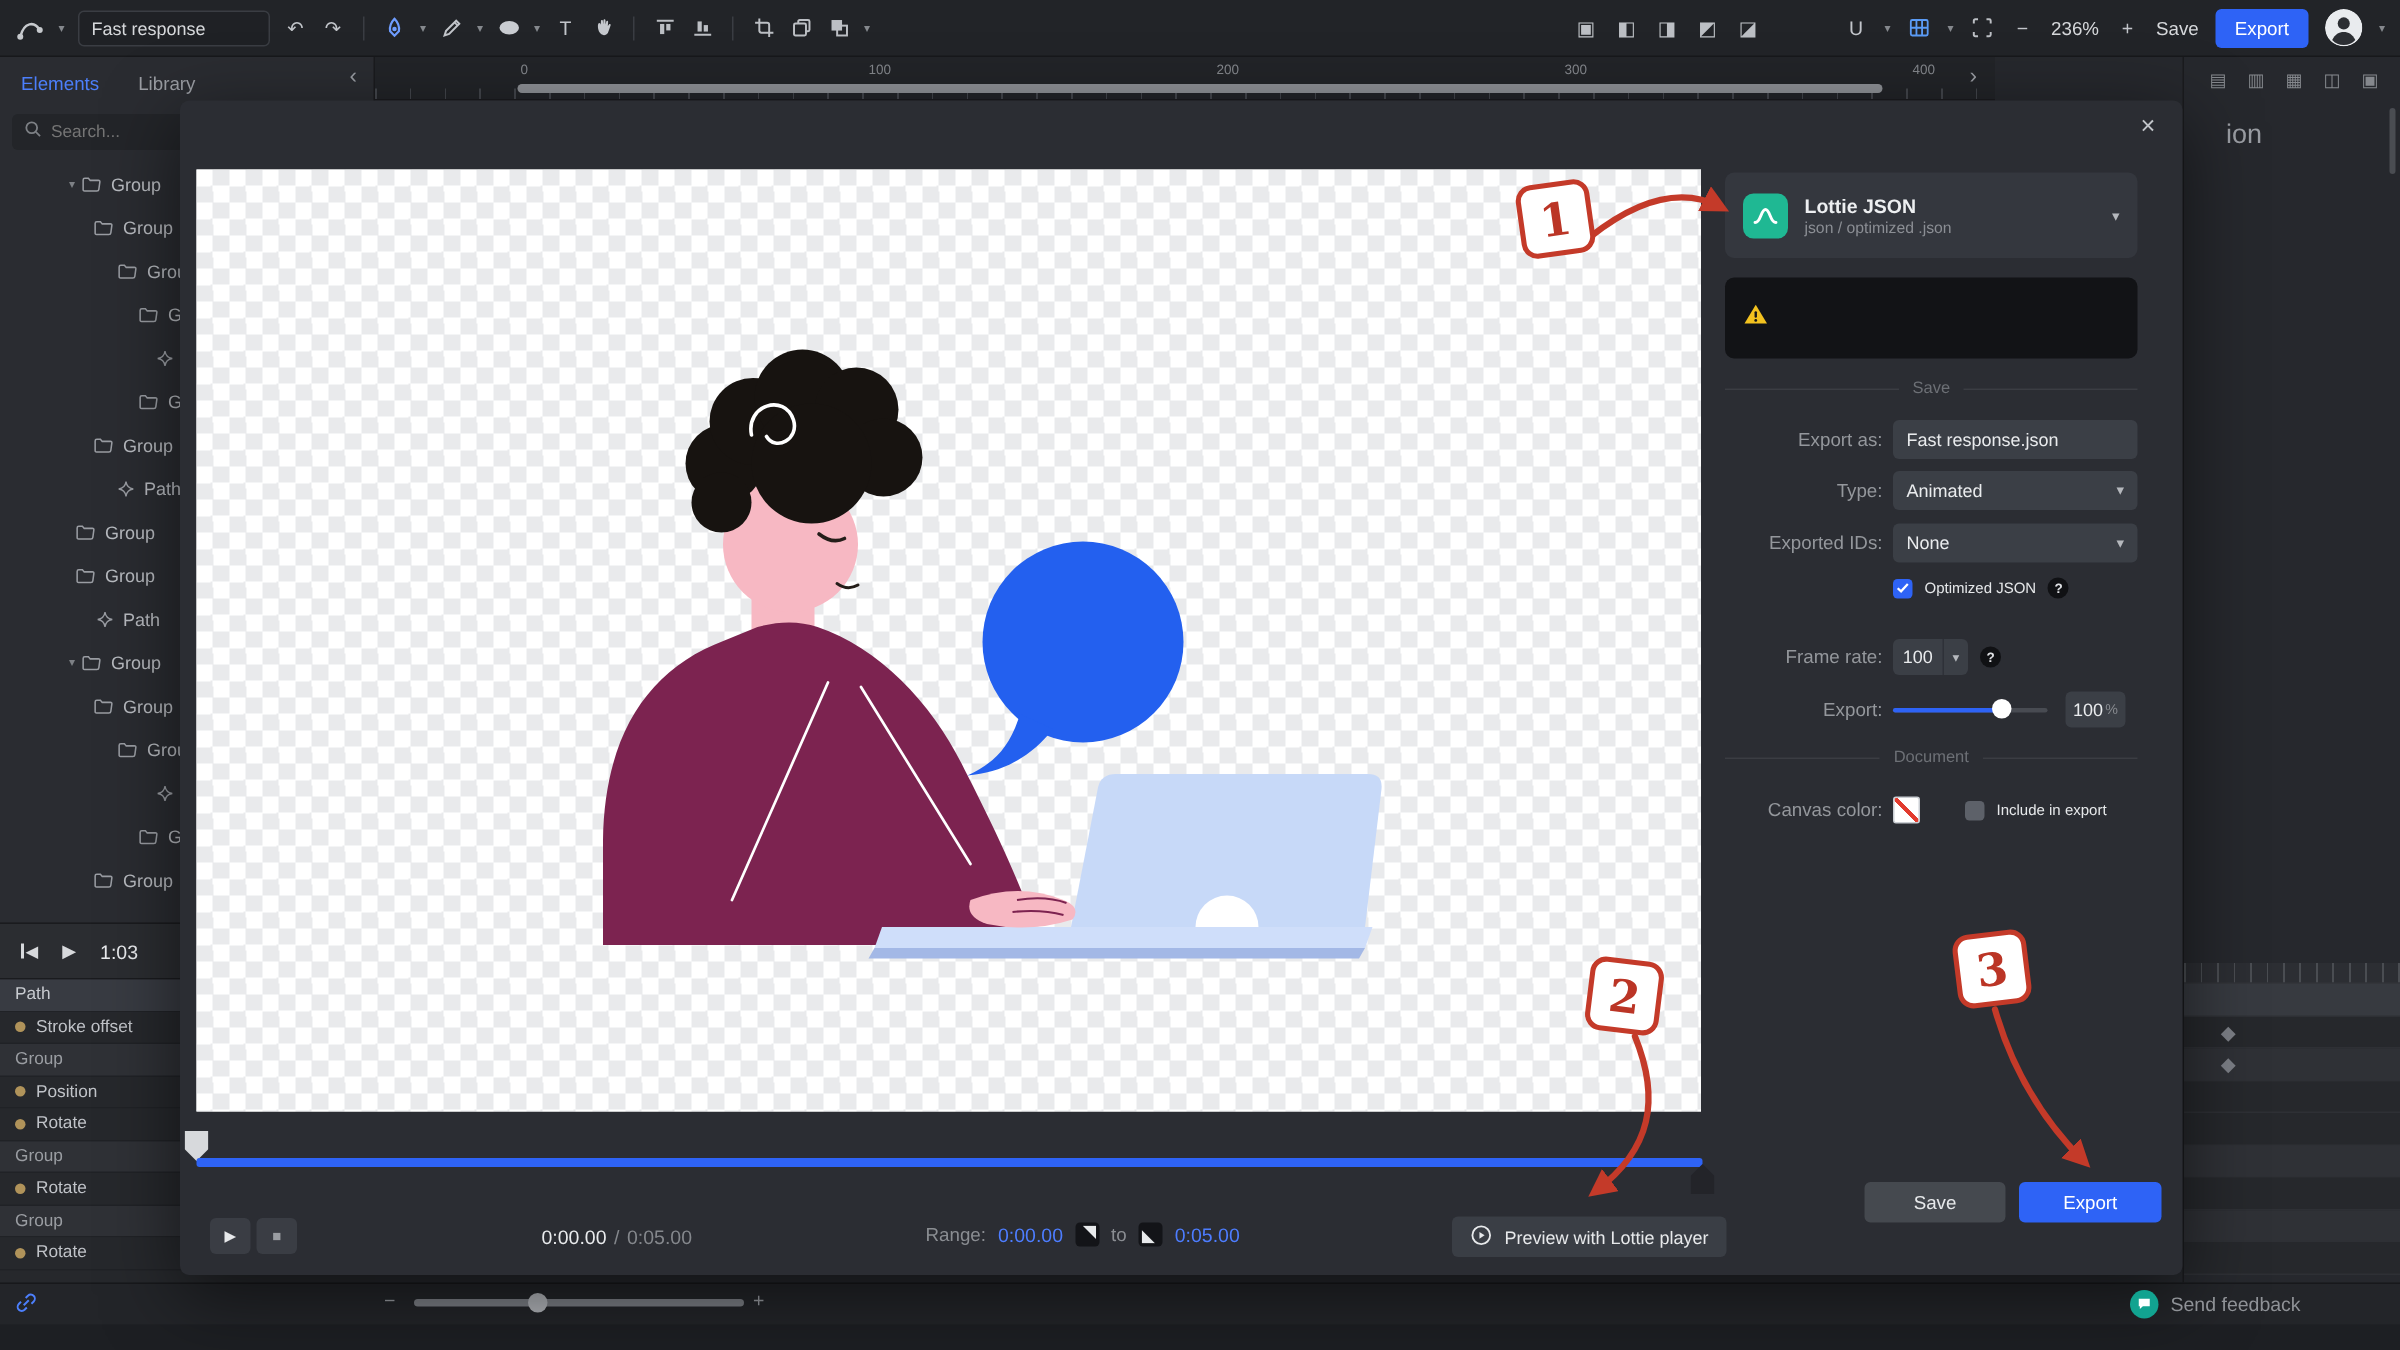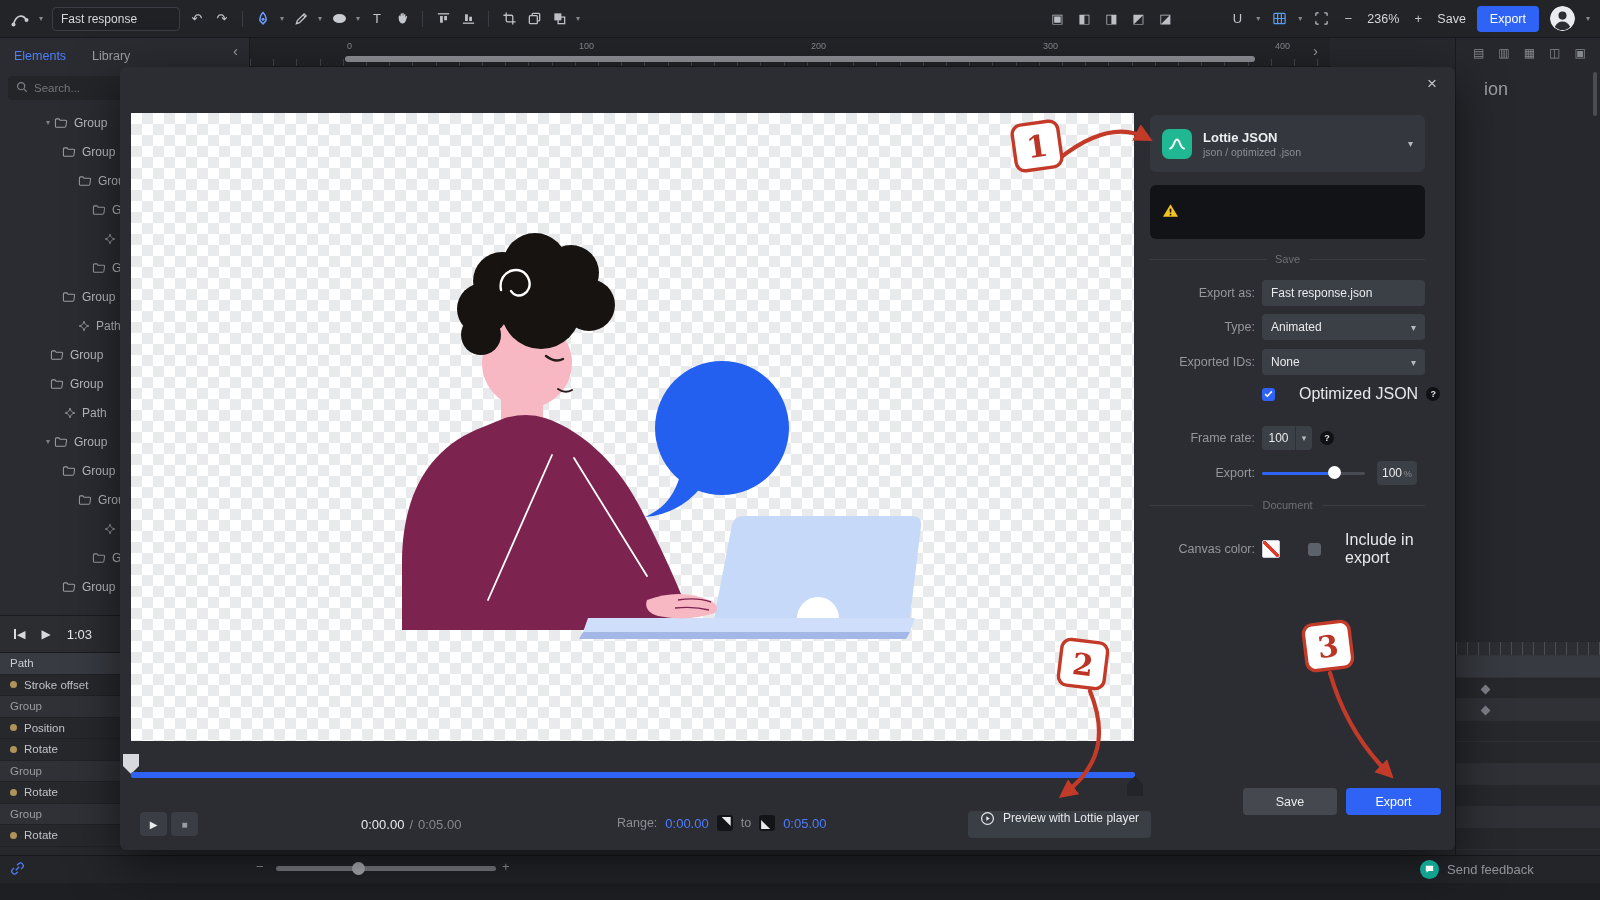--- a/index.html
+++ b/index.html
@@ -87,41 +87,41 @@
   .scrub-r{position:absolute;left:1007px;top:709px;width:16px;height:20px;background:#232429;clip-path:polygon(50% 0,100% 40%,100% 100%,0 100%,0 40%)}
   .pbtn{position:absolute;top:745px;width:27px;height:24px;background:#3a3d44;border-radius:4px;display:flex;align-items:center;justify-content:center;color:#e7e9eb;font-size:10px}
   .m-time{position:absolute;left:241px;top:750px;font-size:13px;color:#e9ebed;display:flex;gap:5px}
   .m-time .dim{color:#84878c}
   .m-range{position:absolute;left:497px;top:748px;display:flex;align-items:center;gap:8px;font-size:12.5px}
   .rlbl{color:#8a8d92}
   .rtime{color:#4d7dff;font-size:13px}
   .ribox{width:16px;height:16px;background:#131418;border-radius:3px;position:relative;overflow:hidden}
   .ribox .t1{position:absolute;right:2px;top:2px;width:9px;height:9px;background:#e8eaec;clip-path:polygon(100% 0,100% 100%,0 0)}
   .ribox .t2{position:absolute;left:2px;bottom:2px;width:9px;height:9px;background:#e8eaec;clip-path:polygon(0 0,100% 100%,0 100%)}
-  .m-prevbtn{position:absolute;left:848px;top:744px;height:27px;padding:0 12px;background:#3a3e45;border-radius:4px;display:flex;gap:8px;color:#e7e9eb;font-size:12px}
+  .m-prevbtn{position:absolute;left:848px;top:744px;height:27px;padding:0 12px;background:#3a3e45;border-radius:4px;display:flex;align-items:center;gap:8px;color:#e7e9eb;font-size:12px}
 
   .fmt{position:absolute;left:1030px;top:48px;width:275px;height:57px;background:#34373e;border-radius:6px;display:flex;align-items:center;padding:0 12px;gap:11px}
   .fmt-ic{width:30px;height:30px;background:#1fb893;border-radius:7px;display:flex;align-items:center;justify-content:center;flex:none}
   .fmt-name{color:#edeff1;font-size:13px;font-weight:bold}
   .fmt-sub{color:#8b8e94;font-size:10.5px;margin-top:1px}
   .chevd{color:#b5b8bd;font-size:10px}
   .fmt .chevd{margin-left:auto}
   .warn{position:absolute;left:1030px;top:118px;width:275px;height:54px;background:#121316;border-radius:6px;display:flex;align-items:center;gap:10px;padding:0 12px}
   .warn-txt{color:#e6e8ea;font-size:11.3px;line-height:1.45}
   .wlink{text-decoration:underline}
   .sect{position:absolute;left:1030px;width:275px;display:flex;align-items:center;gap:9px;color:#6d7076;font-size:11px}
   .sect::before,.sect::after{content:"";flex:1;height:1px;background:#3b3d43}
   .frow{position:absolute;left:1030px;display:flex;align-items:center}
   .flab{width:105px;text-align:right;color:#94979c;font-size:12.5px;margin-right:7px;flex:none}
   .finput{width:163px;height:26px;background:#3b3f46;border:none;border-radius:4px;color:#e9ebed;font-size:12px;padding:0 9px;font-family:inherit}
   .fdrop{width:163px;height:26px;background:#3b3f46;border-radius:4px;color:#e9ebed;font-size:12px;padding:0 9px;display:flex;align-items:center}
   .fdrop .chevd{margin-left:auto}
   .cb{width:13px;height:13px;border-radius:3px;background:#2e63f6;display:flex;align-items:center;justify-content:center;flex:none}
   .cb.gray{background:#5d6169}
-  .cblabel{color:#e6e8ea;font-size:16px;margin-left:24px}
+  .cblabel{color:#e6e8ea;font-size:10px;margin-left:8px}
   .qico{width:14px;height:14px;border-radius:50%;background:#101114;color:#dfe1e4;font-size:9px;font-weight:bold;display:flex;align-items:center;justify-content:center;margin-left:8px;flex:none}
   .combo{width:50px;height:24px;background:#3b3f46;border-radius:4px;display:flex;align-items:center;color:#e9ebed;font-size:12px}
   .combo .cval{flex:1;text-align:center}
   .combo .cchev{width:17px;border-left:1px solid #2e3138;color:#b5b8bd;font-size:9px;display:flex;align-items:center;justify-content:center;height:100%}
   .slider{width:103px;height:24px;position:relative}
   .sl-track{position:absolute;left:0;top:11px;width:103px;height:3px;background:#484b52;border-radius:2px}
   .sl-fill{position:absolute;left:0;top:11px;width:71px;height:3px;background:#2e63f6;border-radius:2px}
   .sl-thumb{position:absolute;left:66px;top:5px;width:13px;height:13px;border-radius:50%;background:#fff}
   .valbox{width:40px;height:24px;background:#3b3f46;border-radius:4px;color:#e9ebed;font-size:12px;display:flex;align-items:center;padding:0 5px;margin-left:12px}
   .valbox .pct{margin-left:auto;color:#888b90;font-size:9.5px}

